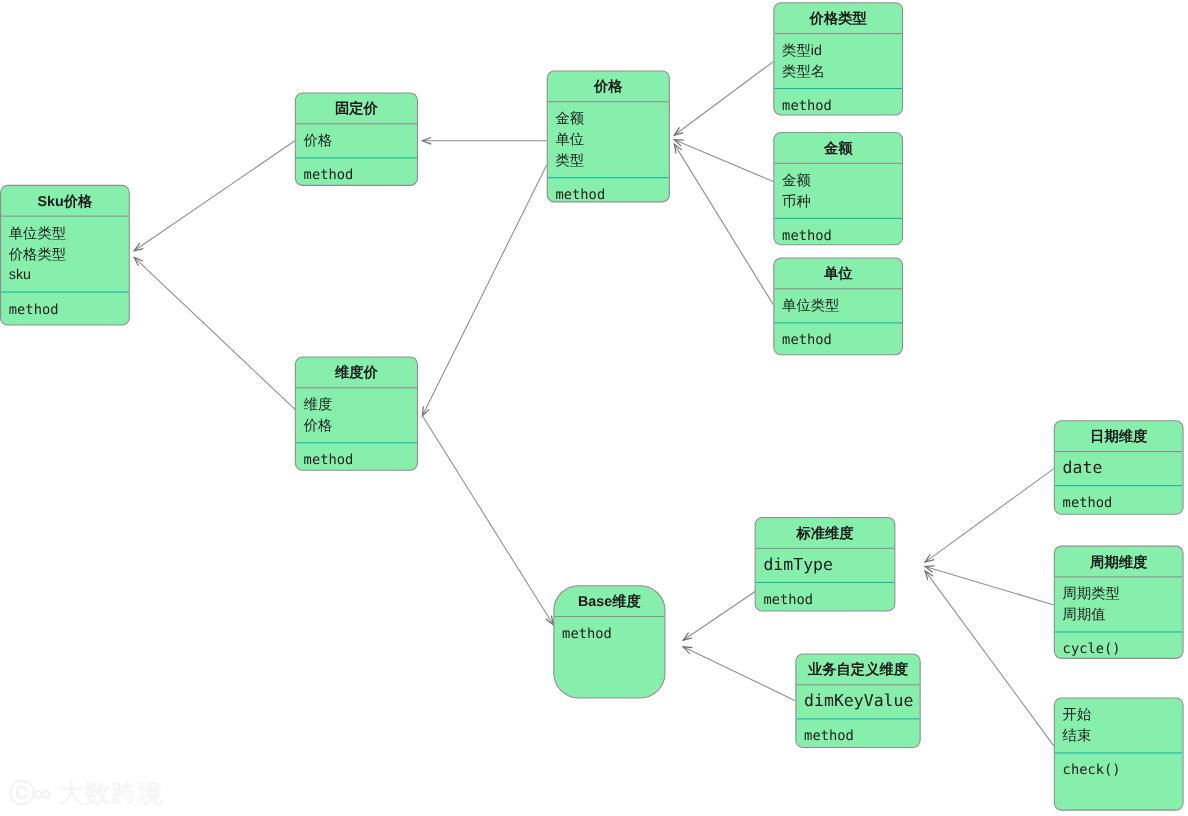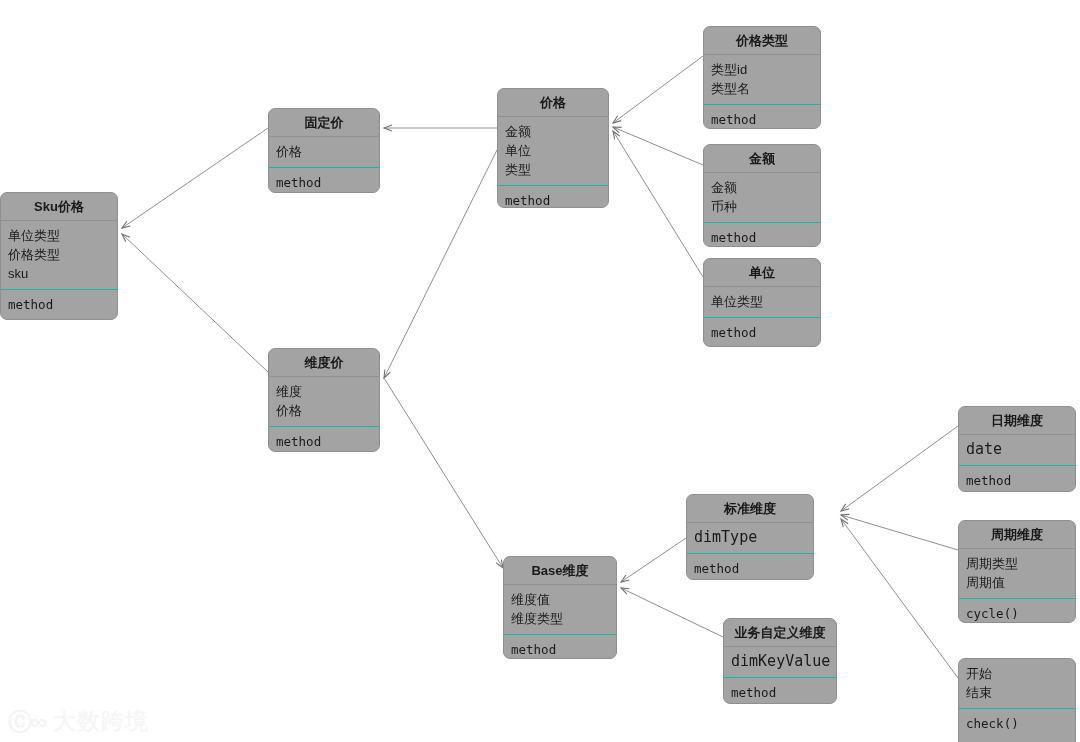--- a/index.html
+++ b/index.html
@@ -22,26 +22,25 @@
     position: absolute;
     left: 0;
     top: 0;
     width: 1080px;
     height: 742px;
     pointer-events: none;
   }
   .uml-class {
     position: absolute;
     box-sizing: border-box;
-    background: #a3a3a3;
+    background: #86efac;
     border: 1px solid #8f8f8f;
     border-radius: 7px;
     overflow: hidden;
     z-index: 2;
-    margin-top: 24px;
   }
   .uml-title {
     text-align: center;
     font-weight: bold;
     font-size: 13px;
     color: #1a1a1a;
     padding: 6px 4px 6px 4px;
     border-bottom: 1px solid #8f8f8f;
     line-height: 15px;
     white-space: nowrap;
@@ -185,26 +184,22 @@
       <div class="uml-class" style="left: 268px; top: 324px; width: 112px; height: 104px;">
         <div class="uml-title">维度价</div>
         <div class="uml-attrs">
           <div class="attr-line">维度</div>
           <div class="attr-line">价格</div>
         </div>
         <div class="uml-methods">
           <div class="attr-line">method</div>
         </div>
       </div>
-      <div class="uml-class" style="left: 503px; top: 532px; width: 114px; height: 103px;">
+      <div class="uml-class" style="left: 503px; top: 532px; width: 102px; height: 103px; border-radius: 23px;">
         <div class="uml-title">Base维度</div>
-        <div class="uml-attrs">
-          <div class="attr-line">维度值</div>
-          <div class="attr-line">维度类型</div>
-        </div>
         <div class="uml-methods">
           <div class="attr-line">method</div>
         </div>
       </div>
       <div class="uml-class" style="left: 686px; top: 470px; width: 128px; height: 86px;">
         <div class="uml-title">标准维度</div>
         <div class="uml-attrs mono">
           <div class="attr-line">dimType</div>
         </div>
         <div class="uml-methods">

